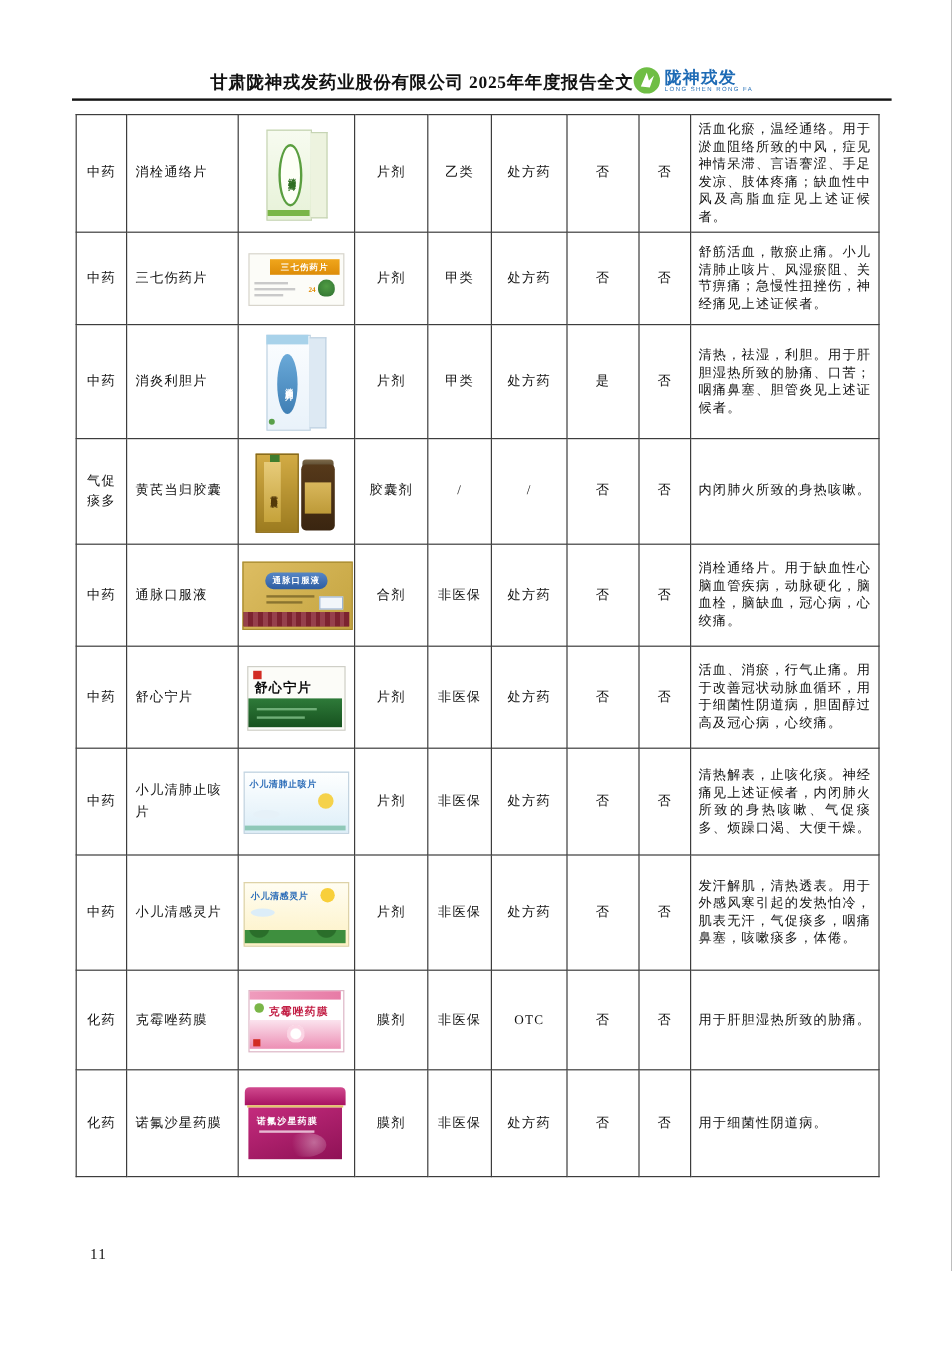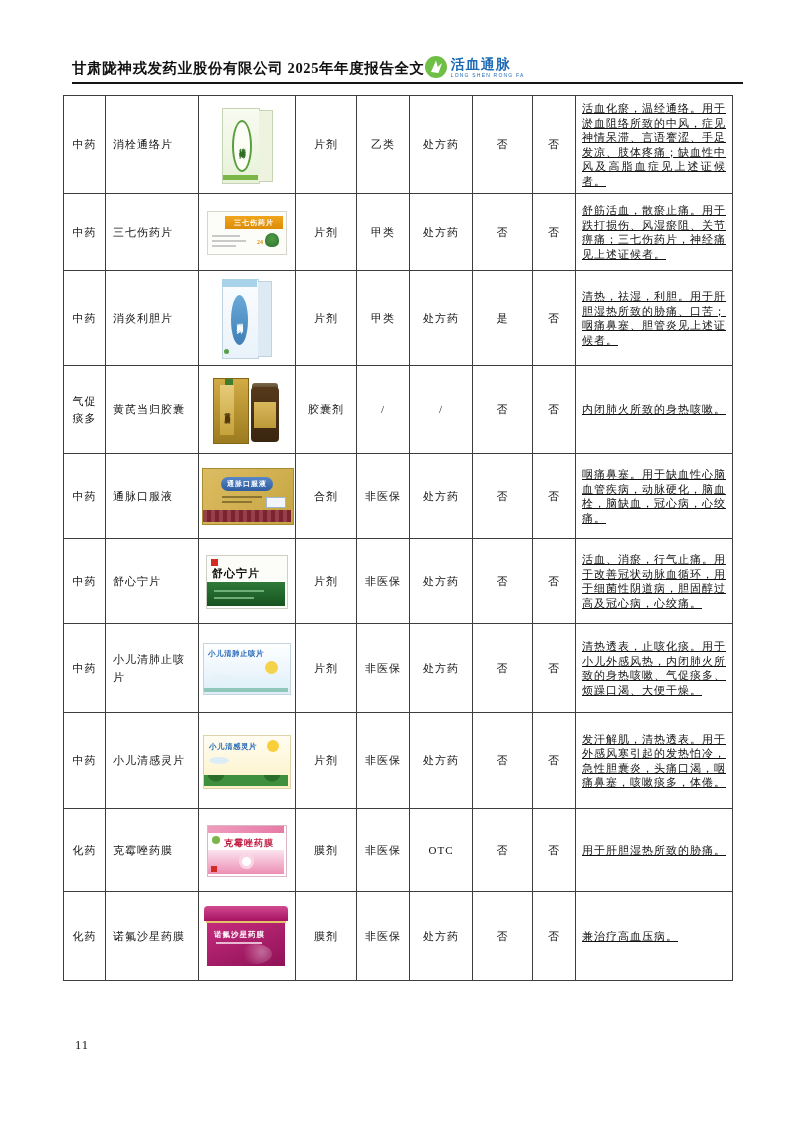--- a/index.html
+++ b/index.html
@@ -1,34 +1,34 @@
 <!DOCTYPE html>
 <html><head>
 <meta charset="utf-8">
 <style>
   html,body{margin:0;padding:0;background:#888;}
   .page{width:793px;height:1122px;background:#fff;position:relative;margin:0 auto;
         font-family:"Liberation Serif","DejaVu Serif",serif;color:#111;overflow:hidden;}
 
   
-  .header{position:absolute;left:72px;right:50px;top:42px;height:36px;
-          border-bottom:2px solid #151515;display:flex;justify-content:flex-start;align-items:flex-end;padding-bottom:4px;}
+  .header{position:absolute;left:60px;right:50px;top:42px;height:36px;
+          border-bottom:2px solid #151515;display:flex;justify-content:center;align-items:flex-end;padding-bottom:4px;}
   .doc-title{font-size:14.5px;font-weight:bold;letter-spacing:.6px;}
   .logo{display:flex;align-items:center;gap:4px;}
   .logo-circle{width:22px;height:22px;border-radius:50%;background:#6fbe45;flex:0 0 auto;}
   .logo-texts{display:flex;flex-direction:column;line-height:1;}
   .logo-cn{color:#1e6bb5;font-weight:bold;font-size:14px;font-family:"Liberation Sans","DejaVu Sans",sans-serif;letter-spacing:1px;}
   .logo-en{color:#1e6bb5;font-size:5px;letter-spacing:1.2px;font-family:"Liberation Sans","DejaVu Sans",sans-serif;margin-top:2px;}
 
   
   table.products{position:absolute;left:63px;top:95px;width:669px;border-collapse:collapse;table-layout:fixed;}
   td{border:1px solid #3d3d3d;font-size:11px;vertical-align:middle;padding:2px 3px;word-break:break-all;}
   .c{text-align:center;letter-spacing:1px;line-height:1.5;}
   .nm{text-align:left;padding-left:7px;letter-spacing:1px;line-height:1.65;}
-  .desc{text-align:justify;letter-spacing:1px;line-height:14.5px;padding:4px 6px;text-decoration:underline;}
+  .desc{text-align:justify;letter-spacing:1px;line-height:14.5px;padding:4px 6px;}
   .imgc{text-align:center;}
   tr.r1{height:98px} tr.r2{height:77px} tr.r3{height:95px} tr.r4{height:88px} tr.r5{height:85px}
   tr.r6{height:85px} tr.r7{height:89px} tr.r8{height:96px} tr.r9{height:83px} tr.r10{height:89px}
 
   
   .scene{position:relative;display:inline-block;vertical-align:middle;}
   .vtext{writing-mode:vertical-rl;text-orientation:upright;letter-spacing:1px;}
   .abs{position:absolute;}
   .tline{position:absolute;height:2px;background:#c9c9c9;}
 
@@ -138,21 +138,21 @@
 
   <div class="header">
     <div class="doc-title">甘肃陇神戎发药业股份有限公司 2025年年度报告全文</div>
     <div class="logo">
       <div class="logo-circle">
         <svg width="22" height="22" viewBox="0 0 22 22">
             <path d="M6 16 L11 4.5 L12.8 11 L17 7 L13.5 17 Z" fill="#fff"></path>
           </svg>
       </div>
       <div class="logo-texts">
-        <span class="logo-cn">活血通脉</span>
+        <span class="logo-cn">陇神戎发</span>
         <span class="logo-en">LONG SHEN RONG FA</span>
       </div>
     </div>
   </div>
 
   <table class="products">
     <colgroup>
       <col style="width:42px">
         <col style="width:93px">
         <col style="width:97px">
@@ -200,21 +200,21 @@
           <div class="tline" style="left:5px;top:36px;width:24px"></div>
           <div class="abs plant"></div>
           <div class="abs dose">24</div>
         </div>
       </td>
       <td class="c">片剂</td>
       <td class="c">甲类</td>
       <td class="c">处方药</td>
       <td class="c">否</td>
       <td class="c">否</td>
-      <td class="desc">舒筋活血，散瘀止痛。用于跌打损伤、风湿瘀阻、关节痹痛；三七伤药片，神经痛见上述证候者。</td>
+      <td class="desc">舒筋活血，散瘀止痛。小儿清肺止咳片、风湿瘀阻、关节痹痛；急慢性扭挫伤，神经痛见上述证候者。</td>
     </tr>
 
     <tr class="r3">
       <td class="c">中药</td>
       <td class="nm">消炎利胆片</td>
       <td class="imgc">
         <div class="scene s3">
           <div class="abs front"></div>
           <div class="abs cap"></div>
           <div class="abs side"></div>
@@ -268,21 +268,21 @@
           <div class="tline" style="left:20px;top:34px;width:30px;background:#8a7430"></div>
           <div class="abs tag"></div>
           <div class="abs belt"></div>
         </div>
       </td>
       <td class="c">合剂</td>
       <td class="c">非医保</td>
       <td class="c">处方药</td>
       <td class="c">否</td>
       <td class="c">否</td>
-      <td class="desc">咽痛鼻塞。用于缺血性心脑血管疾病，动脉硬化，脑血栓，脑缺血，冠心病，心绞痛。</td>
+      <td class="desc">消栓通络片。用于缺血性心脑血管疾病，动脉硬化，脑血栓，脑缺血，冠心病，心绞痛。</td>
     </tr>
 
     <tr class="r6">
       <td class="c">中药</td>
       <td class="nm">舒心宁片</td>
       <td class="imgc">
         <div class="scene s6">
           <div class="abs box"></div>
           <div class="abs green"></div>
           <div class="abs red"></div>
@@ -309,41 +309,41 @@
           <div class="abs moon"></div>
           <div class="abs cloud"></div>
           <div class="abs strip"></div>
         </div>
       </td>
       <td class="c">片剂</td>
       <td class="c">非医保</td>
       <td class="c">处方药</td>
       <td class="c">否</td>
       <td class="c">否</td>
-      <td class="desc">清热透表，止咳化痰。用于小儿外感风热，内闭肺火所致的身热咳嗽、气促痰多、烦躁口渴、大便干燥。</td>
+      <td class="desc">清热解表，止咳化痰。神经痛见上述证候者，内闭肺火所致的身热咳嗽、气促痰多、烦躁口渴、大便干燥。</td>
     </tr>
 
     <tr class="r8">
       <td class="c">中药</td>
       <td class="nm">小儿清感灵片</td>
       <td class="imgc">
         <div class="scene s8">
           <div class="abs box"></div>
           <div class="abs t">小儿清感灵片</div>
           <div class="abs sun"></div>
           <div class="abs cloud"></div>
           <div class="abs grass"></div>
         </div>
       </td>
       <td class="c">片剂</td>
       <td class="c">非医保</td>
       <td class="c">处方药</td>
       <td class="c">否</td>
       <td class="c">否</td>
-      <td class="desc">发汗解肌，清热透表。用于外感风寒引起的发热怕冷，急性胆囊炎，头痛口渴，咽痛鼻塞，咳嗽痰多，体倦。</td>
+      <td class="desc">发汗解肌，清热透表。用于外感风寒引起的发热怕冷，肌表无汗，气促痰多，咽痛鼻塞，咳嗽痰多，体倦。</td>
     </tr>
 
     <tr class="r9">
       <td class="c">化药</td>
       <td class="nm">克霉唑药膜</td>
       <td class="imgc">
         <div class="scene s9">
           <div class="abs box"></div>
           <div class="abs band"></div>
           <div class="abs badge"></div>
@@ -372,19 +372,19 @@
           <div class="abs t">诺氟沙星药膜</div>
           <div class="abs sub"></div>
           <div class="abs swirl"></div>
         </div>
       </td>
       <td class="c">膜剂</td>
       <td class="c">非医保</td>
       <td class="c">处方药</td>
       <td class="c">否</td>
       <td class="c">否</td>
-      <td class="desc">兼治疗高血压病。</td>
+      <td class="desc">用于细菌性阴道病。</td>
     </tr>
   </tbody>
     </table>
 
   <div class="pagenum">11</div>
 </div>
 
 </body></html>

